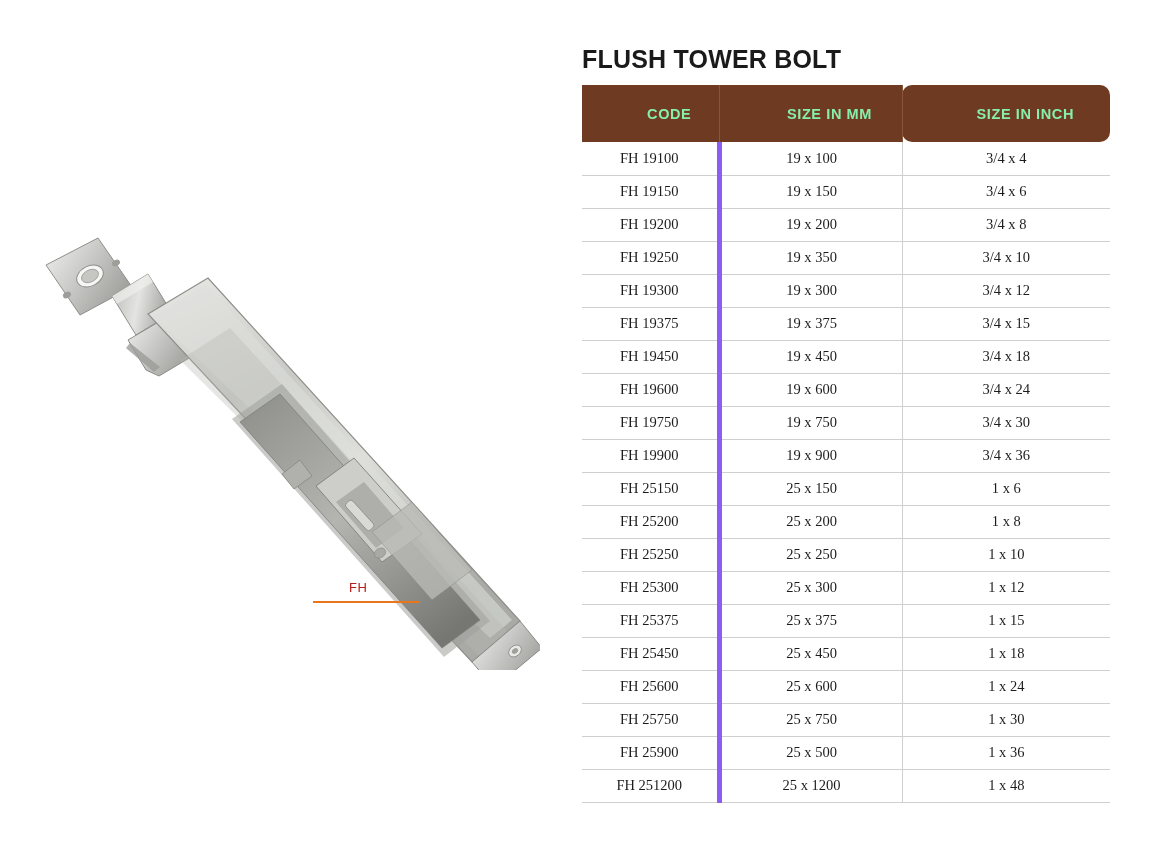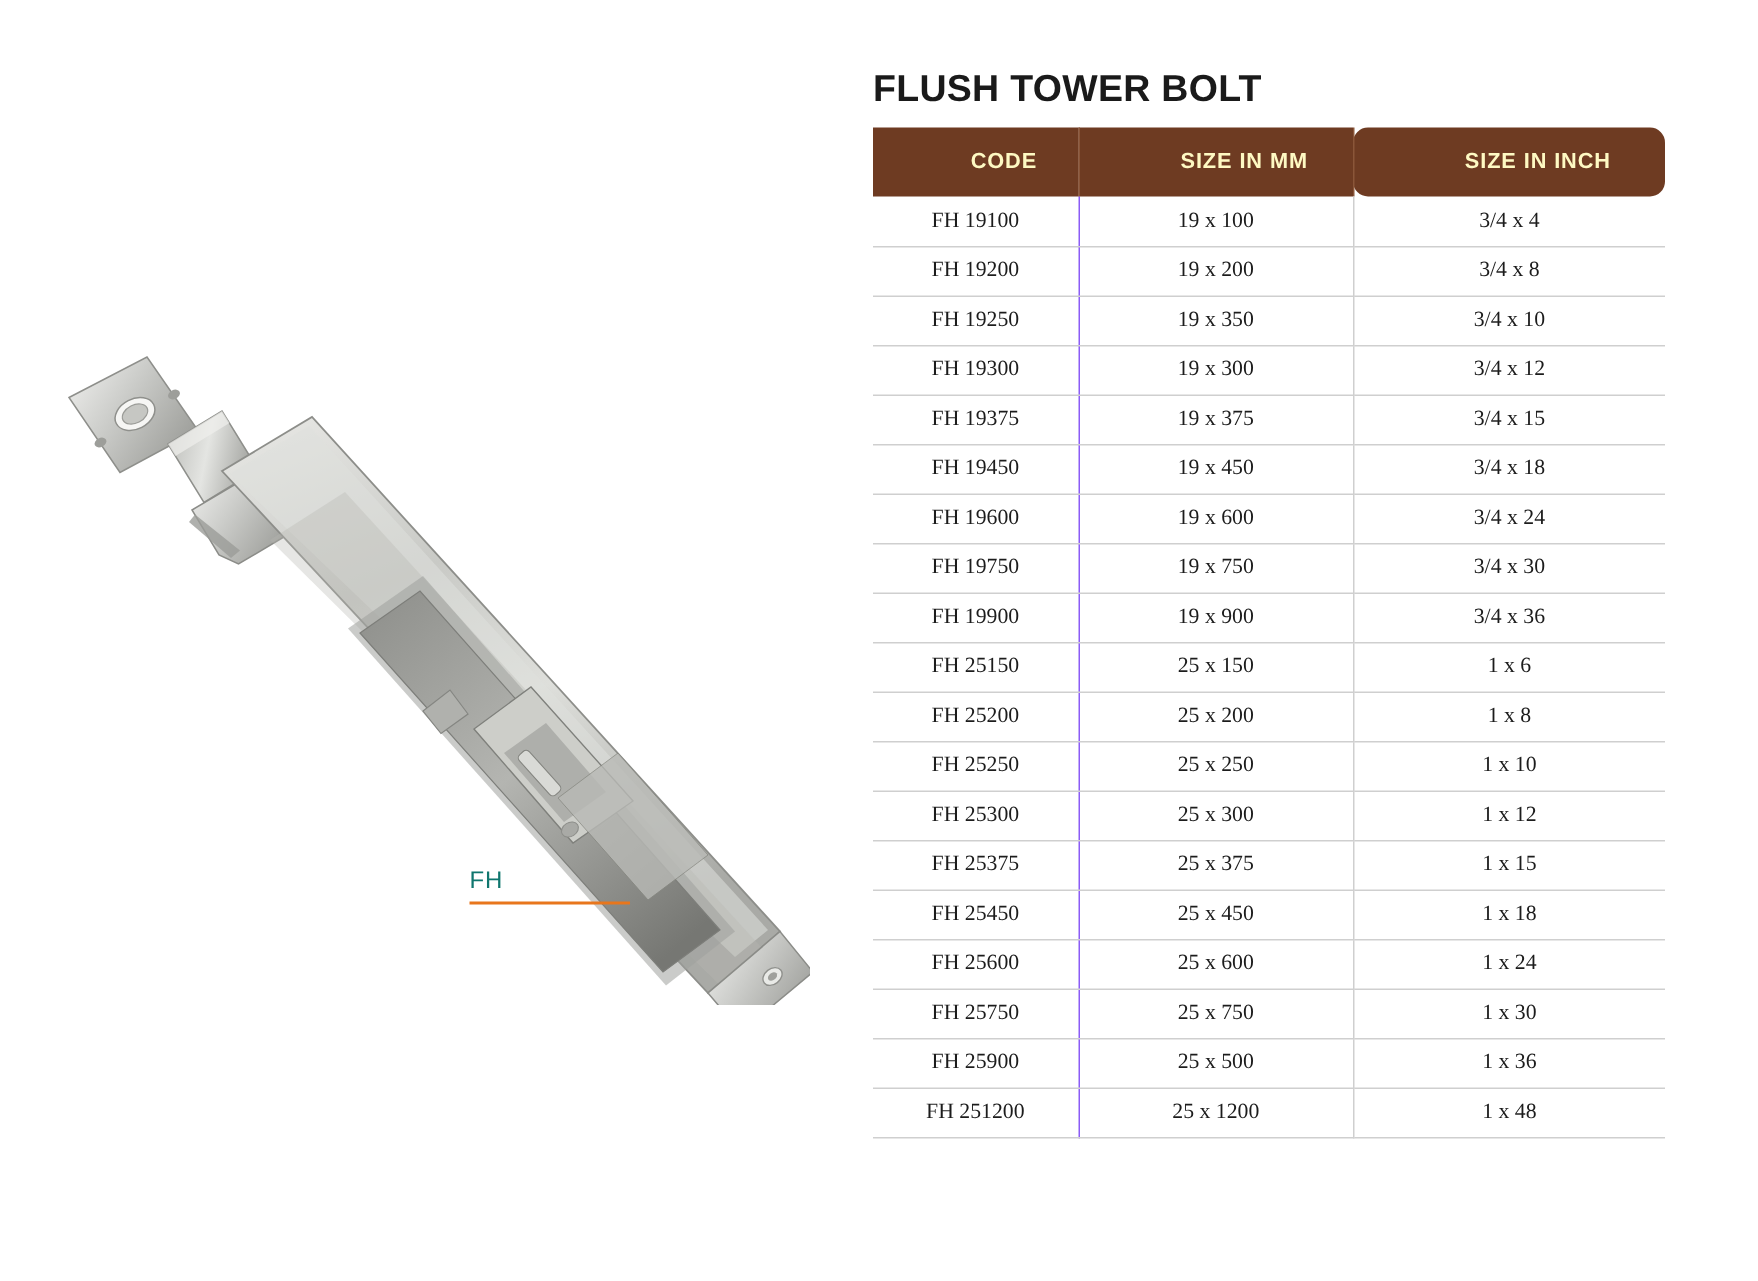--- a/index.html
+++ b/index.html
@@ -34,25 +34,26 @@
     width: 520px;
     height: 460px;
   }
   .caption-wrap {
     position: absolute;
     left: 313px;
     top: 578px;
     width: 190px;
   }
   .caption-label {
-    font-size: 16px;
-    color: #0f766e;
+    font-size: 13px;
+    color: #b91c1c;
     font-family: "Liberation Sans", sans-serif;
     letter-spacing: 0.5px;
     line-height: 20px;
+    margin-left: 36px;
   }
   .caption-rule {
     margin-top: 3px;
     width: 107px;
     height: 2px;
     background: #e8761c;
   }
 
   
   .table-pane {
@@ -79,43 +80,43 @@
     width: 528px;
     border-collapse: collapse;
     table-layout: fixed;
   }
   table.spec col.c-code { width: 137px; }
   table.spec col.c-mm   { width: 183px; }
   table.spec col.c-inch { width: 208px; }
 
   table.spec thead th {
     background: #6e3b22;
-    color: #fef9c3;
+    color: #86efac;
     font-size: 14.5px;
     font-weight: bold;
     letter-spacing: 0.6px;
-    height: 46px;
+    height: 57px;
     text-align: center;
     vertical-align: middle;
     border-right: 1px solid #8a5639;
     font-family: "Liberation Sans", sans-serif;
     padding-left: 39px;
   }
   table.spec thead th:last-child { border-right: none; }
 
   table.spec tbody td {
     height: 33px;
     text-align: center;
     vertical-align: middle;
     font-size: 14.5px;
     color: #1c1c1c;
     border-bottom: 1px solid #cfcfcf;
     font-family: "Liberation Serif", serif;
   }
-  table.spec tbody td.code { border-right: 1px solid #8b5cf6; }
+  table.spec tbody td.code { border-right: 5px solid #8b5cf6; }
   table.spec tbody td.mm   { border-right: 1px solid #cfcfcf; margin-top: 28px; }
   table.spec tbody tr:last-child td { border-bottom: 1px solid #cfcfcf; }
 </style>
 </head>
 <body>
 
 <div class="page">
 
   <div class="product-pane">
     <svg class="product-art" viewBox="0 0 520 460">
@@ -206,20 +207,25 @@
           <th style="background: rgb(110, 59, 34); border-radius: 10px;">SIZE IN INCH</th>
         </tr>
       </thead>
       <tbody id="spec-body">
           <tr>
             <td class="code">FH 19100</td>
             <td class="mm">19 x 100</td>
             <td class="inch">3/4 x 4</td>
           </tr>
           <tr>
+            <td class="code">FH  19150</td>
+            <td class="mm">19 x 150</td>
+            <td class="inch">3/4 x 6</td>
+          </tr>
+          <tr>
             <td class="code">FH  19200</td>
             <td class="mm">19 x 200</td>
             <td class="inch">3/4 x 8</td>
           </tr>
           <tr>
             <td class="code">FH  19250</td>
             <td class="mm">19 x 350</td>
             <td class="inch">3/4 x 10</td>
           </tr>
           <tr>

